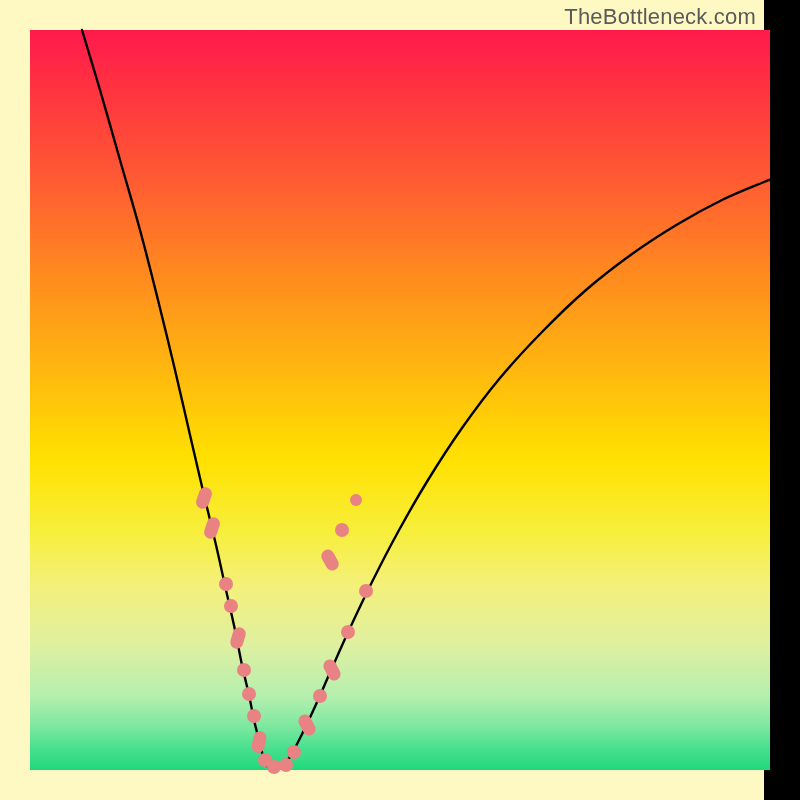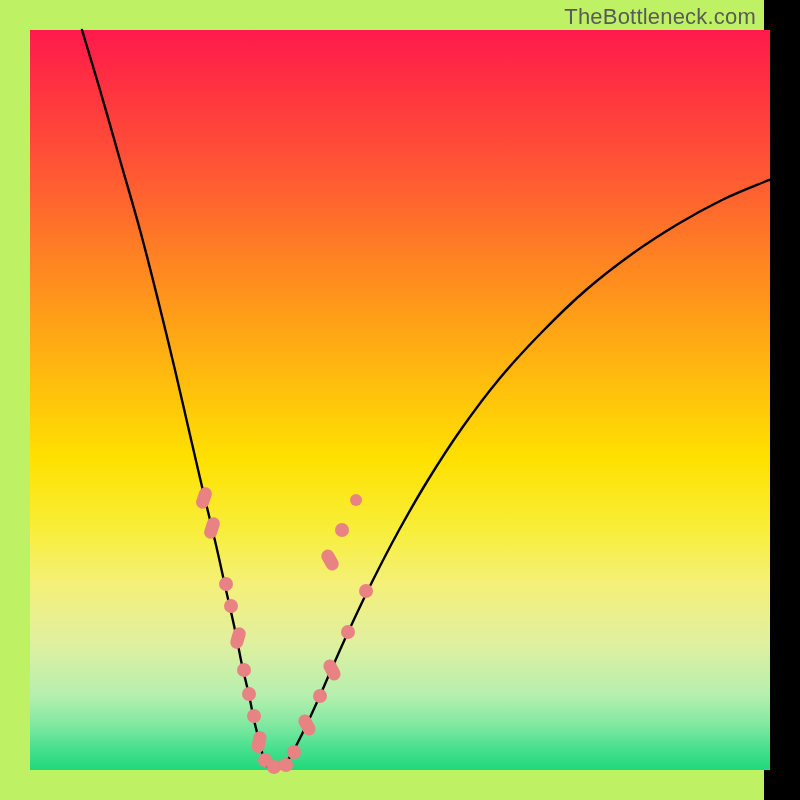--- a/index.html
+++ b/index.html
@@ -8,21 +8,21 @@
     width: 800px;
     height: 800px;
     overflow: hidden;
     background: #000;
     font-family: Arial, Helvetica, sans-serif;
   }
   .frame {
     position: relative;
     width: 764px;
     height: 800px;
-    background: #bef264;
+    background: #fef9c3;
   }
   .plot-area {
     position: absolute;
     left: 30px;
     top: 30px;
     width: 740px;
     height: 740px;
     background: linear-gradient(to bottom,
       #ff1a4c 0%,
       #ff3340 8%,

